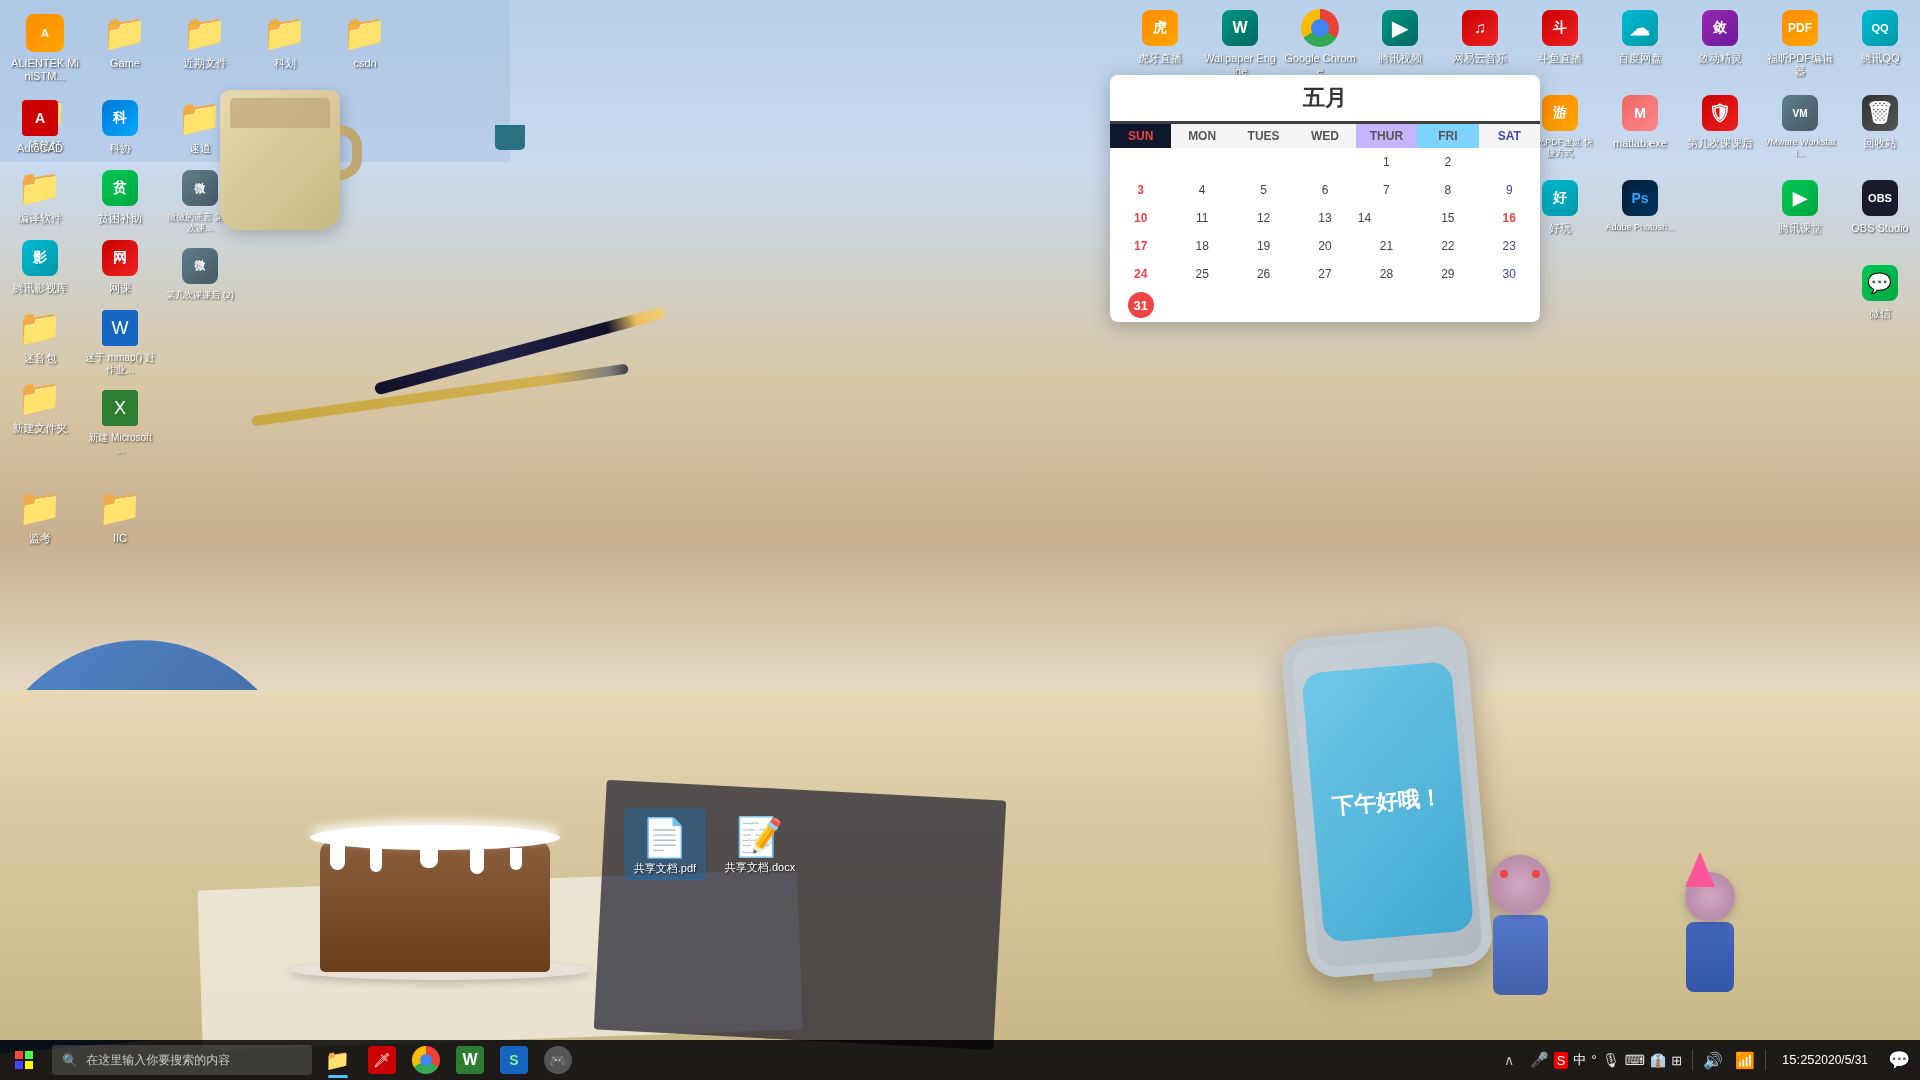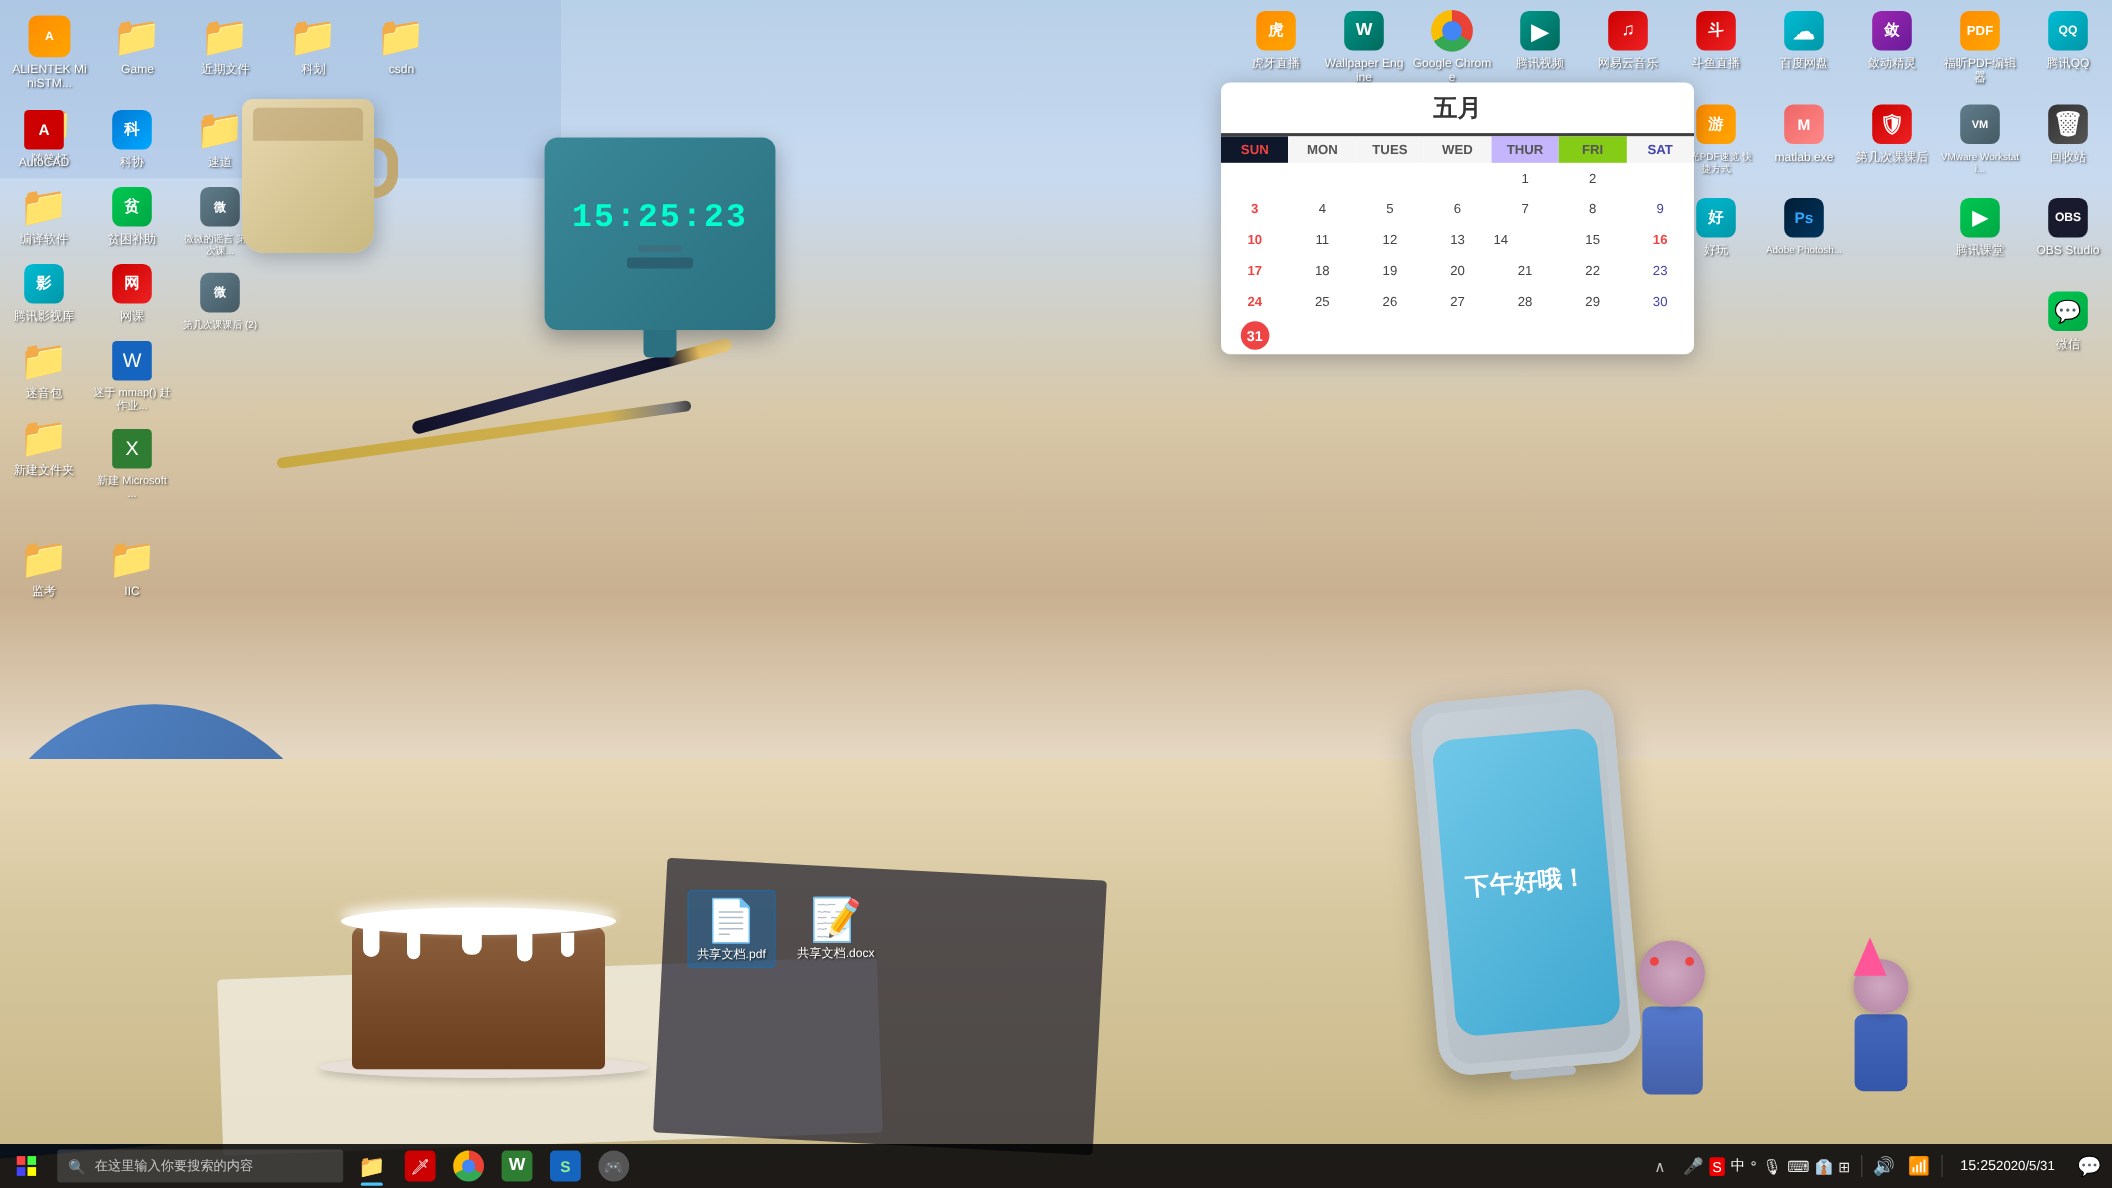--- a/index.html
+++ b/index.html
@@ -136,39 +136,34 @@
   <div style="position:absolute;bottom:40px;left:600px;width:400px;height:250px;background:#1a1a2a;border-radius:4px;transform:rotate(3deg);z-index:2;opacity:0.7;"></div>
 
   <div style="position:absolute;left:220px;top:90px;z-index:5;">
     <div style="width:120px;height:140px;background:linear-gradient(135deg,#e8d8b0,#c8b880);border-radius:10px 10px 20px 20px;box-shadow:3px 5px 15px rgba(0,0,0,0.2);position:relative;">
       <div style="position:absolute;right:-22px;top:35px;width:22px;height:55px;border:10px solid #c0a870;border-left:none;border-radius:0 25px 25px 0;"></div>
       <div style="position:absolute;top:8px;left:10px;right:10px;height:30px;background:rgba(180,150,100,0.5);border-radius:5px 5px 0 0;"></div>
     </div>
   </div>
 
   <div style="position:absolute;left:495px;top:125px;z-index:5;">
-    <div style="width:210px;height:175px;background:linear-gradient(135deg,#3a8898,#2a7080);border-radius:12px;display:flex;flex-direction:column;align-items:center;justify-content:center;box-shadow:0 8px 20px rgba(0,0,0,0.3);">
-      <div style="font-family:'Courier New',monospace;color:#00ffcc;font-size:30px;font-weight:bold;letter-spacing:2px;">15:25:23</div>
-      <div style="width:40px;height:6px;background:#3a7080;margin-top:8px;border-radius:3px;"></div>
-      <div style="width:60px;height:10px;background:#2a6070;margin-top:5px;border-radius:3px;"></div>
-    </div>
 
     <div style="width:30px;height:25px;background:#2a7080;margin:0 auto;border-radius:0 0 5px 5px;"></div>
   </div>
 
   <div style="position:absolute;right:380px;top:75px;z-index:5;width:430px;background:white;border-radius:8px;box-shadow:0 4px 20px rgba(0,0,0,0.25);">
     <div style="text-align:center;font-size:22px;font-weight:bold;padding:8px;color:#333;border-bottom:3px solid #404040;">五月</div>
     <div style="display:grid;grid-template-columns:repeat(7,1fr);font-size:12px;">
 
       <div style="text-align:center;padding:5px 2px;font-weight:bold;color:#e44;background:#0f172a;">SUN</div>
       <div style="text-align:center;padding:5px 2px;font-weight:bold;color:#555;background:#f5f5f5;">MON</div>
       <div style="text-align:center;padding:5px 2px;font-weight:bold;color:#555;background:#f5f5f5;">TUES</div>
       <div style="text-align:center;padding:5px 2px;font-weight:bold;color:#555;background:#f5f5f5;">WED</div>
       <div style="text-align:center;padding:5px 2px;font-weight:bold;color:#555;background:#c4b5fd;">THUR</div>
-      <div style="text-align:center;padding:5px 2px;font-weight:bold;color:#555;background:#84cc16;">FRI</div>
+      <div style="text-align:center;padding:5px 2px;font-weight:bold;color:#555;background:#7dd3fc;">FRI</div>
       <div style="text-align:center;padding:5px 2px;font-weight:bold;color:#44a;background:#f5f5f5;">SAT</div>
 
       <div style="text-align:center;padding:7px 2px;color:#ccc;"></div>
       <div style="text-align:center;padding:7px 2px;color:#444;"></div>
       <div style="text-align:center;padding:7px 2px;color:#444;"></div>
       <div style="text-align:center;padding:7px 2px;color:#444;"></div>
       <div style="text-align:center;padding:7px 2px;color:#444;">1</div>
       <div style="text-align:center;padding:7px 2px;color:#444;">2</div>
       <div style="text-align:center;padding:7px 2px;color:#ccc;"></div>
 

